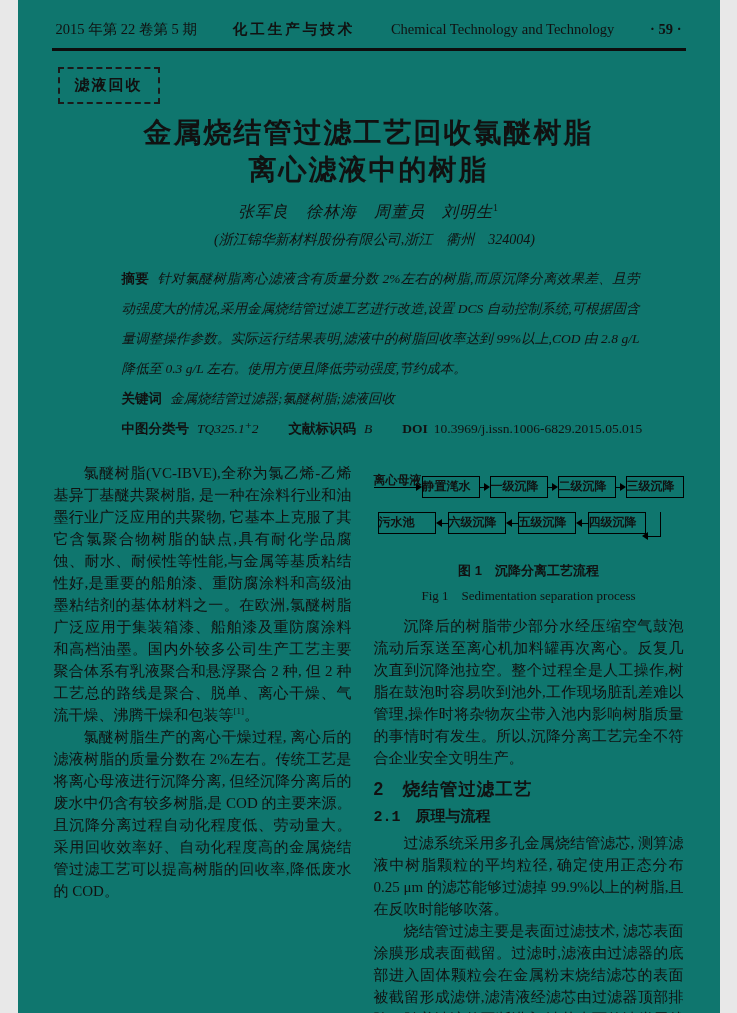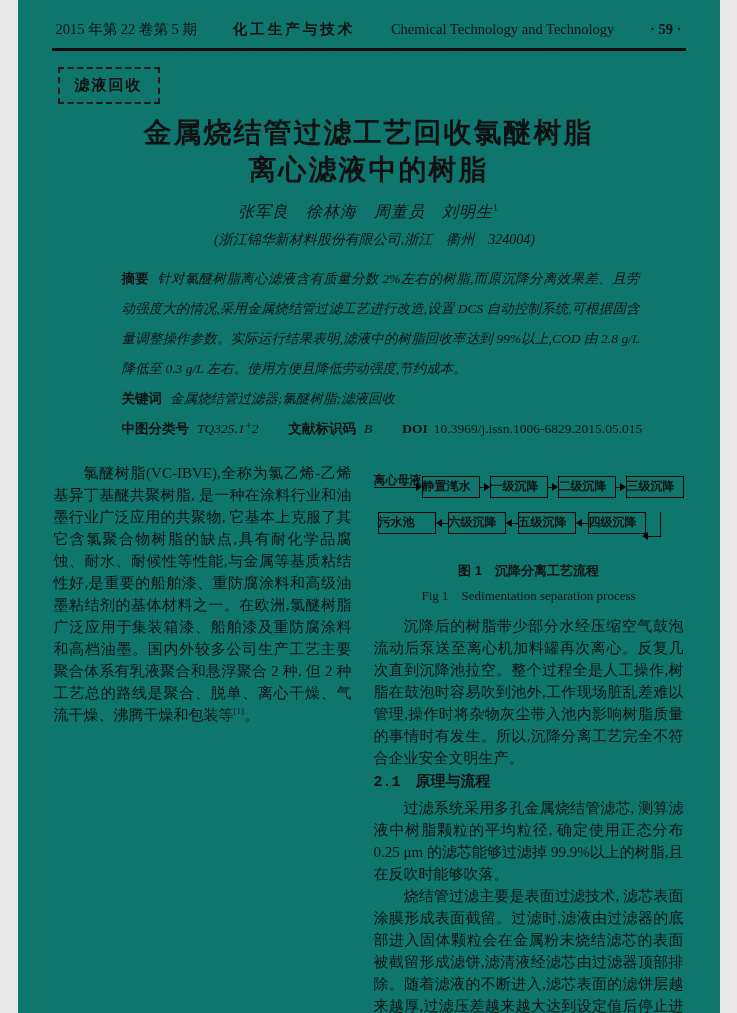--- a/index.html
+++ b/index.html
@@ -110,20 +110,21 @@
       <span><span class="lbl">文献标识码</span><span class="val">B</span></span>
       <span class="doi"><span class="doi-lbl">DOI</span><span>10.3969/j.issn.1006-6829.2015.05.015</span></span>
     </div>
   </div>
 
   
   <div class="columns">
 
     <div class="col col-left">
       <p class="para"><span>氯醚树脂(VC-IBVE),全称为氯乙烯-乙烯基异丁基醚共聚树脂, 是一种在涂料行业和油墨行业广泛应用的共聚物, 它基本上克服了其它含氯聚合物树脂的缺点,具有耐化学品腐蚀、耐水、耐候性等性能,与金属等基质粘结性好,是重要的船舶漆、重防腐涂料和高级油墨粘结剂的基体材料之一。在欧洲,氯醚树脂广泛应用于集装箱漆、船舶漆及重防腐涂料和高档油墨。国内外较多公司生产工艺主要聚合体系有乳液聚合和悬浮聚合 2 种, 但 2 种工艺总的路线是聚合、脱单、离心干燥、气流干燥、沸腾干燥和包装等</span><sup>[1]</sup><span>。</span></p>
+      <p class="para">氯醚树脂生产的离心干燥过程, 离心后的滤液树脂的质量分数在 2%左右。传统工艺是将离心母液进行沉降分离, 但经沉降分离后的废水中仍含有较多树脂,是 COD 的主要来源。且沉降分离过程自动化程度低、劳动量大。采用回收效率好、自动化程度高的金属烧结管过滤工艺可以提高树脂的回收率,降低废水的 COD。</p>
       <div class="footnote">收稿日期:2015-07-07;修回日期:2015-08-11</div>
     </div>
 
     <div class="col col-right">
 
       <div class="fig1">
         <div class="diagram">
           <div class="drow drow1">
             <span class="feed">
               <span class="feed-label">离心母液</span>
@@ -168,20 +169,21 @@
                 <span class="hline"></span>
               </span>
             <span class="pbox">四级沉降</span>
           </div>
         </div>
         <div class="fig-cap-cn">图 1　沉降分离工艺流程</div>
         <div class="fig-cap-en">Fig 1　Sedimentation separation process</div>
       </div>
 
       <p class="para">沉降后的树脂带少部分水经压缩空气鼓泡流动后泵送至离心机加料罐再次离心。反复几次直到沉降池拉空。整个过程全是人工操作,树脂在鼓泡时容易吹到池外,工作现场脏乱差难以管理,操作时将杂物灰尘带入池内影响树脂质量的事情时有发生。所以,沉降分离工艺完全不符合企业安全文明生产。</p>
+      <h2 class="sec-h">2　烧结管过滤工艺</h2>
       <h3 class="sub-h">2.1　原理与流程</h3>
       <p class="para">过滤系统采用多孔金属烧结管滤芯, 测算滤液中树脂颗粒的平均粒径, 确定使用正态分布 0.25 μm 的滤芯能够过滤掉 99.9%以上的树脂,且在反吹时能够吹落。</p>
       <p class="para"><span>烧结管过滤主要是表面过滤技术, 滤芯表面涂膜形成表面截留。过滤时,滤液由过滤器的底部进入固体颗粒会在金属粉末烧结滤芯的表面被截留形成滤饼,滤清液经滤芯由过滤器顶部排除。随着滤液的不断进入,滤芯表面的滤饼层越来越厚,过滤压差越来越大达到设定值后停止进液, 用压缩空气进行反吹</span><sup>[2]</sup><span>。</span></p>
 
     </div>
   </div>
 
 </div>
 
 </body></html>

